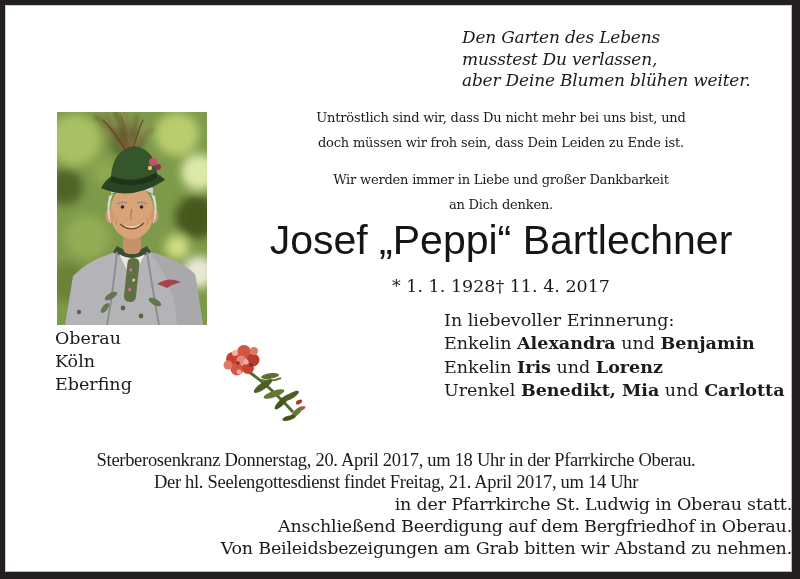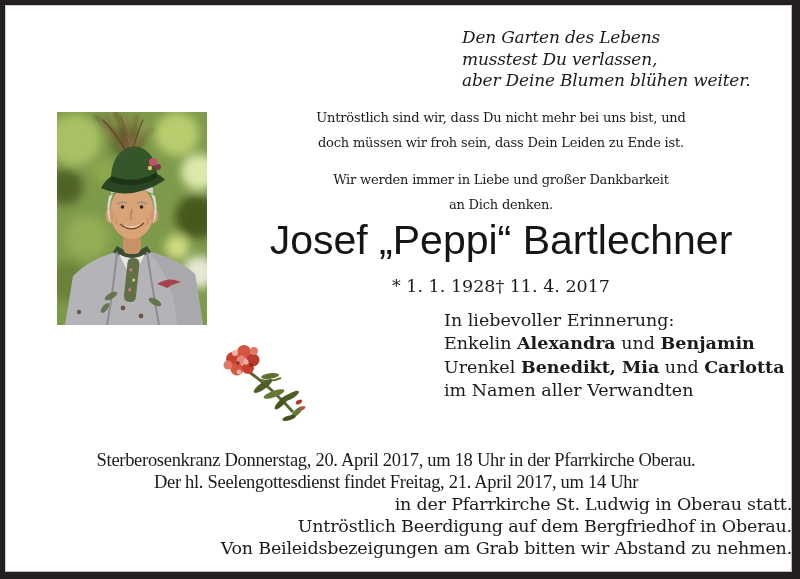--- a/index.html
+++ b/index.html
@@ -163,20 +163,25 @@
         <path d="M44 76 Q74 90 108 68 Q100 58 76 57 Q52 60 44 76 Z" fill="#2a4522"></path>
         <path d="M54 64 Q56 38 77 34 Q97 37 100 60 Q78 72 54 64 Z" fill="#35552a"></path>
         <path d="M54 64 Q78 74 100 60 L100 66 Q78 78 54 70 Z" fill="#1e3318"></path>
 
         <circle cx="96" cy="50" r="4" fill="#c2526a"></circle>
         <circle cx="101" cy="55" r="3" fill="#8a3550"></circle>
         <circle cx="93" cy="56" r="2.2" fill="#d8c26a"></circle>
       </svg>
     </div>
 
+    <div class="abs locations">
+      <div>Oberau</div>
+      <div>Köln</div>
+      <div>Eberfing</div>
+    </div>
 
     <div class="abs flower">
       <svg viewBox="0 0 102 100" xmlns="http://www.w3.org/2000/svg">
         <defs>
           <filter id="fblur" x="-30%" y="-30%" width="160%" height="160%">
             <feGaussianBlur stdDeviation="0.6"></feGaussianBlur>
           </filter>
         </defs>
         <g filter="url(#fblur)">
 
@@ -207,26 +212,26 @@
           <circle cx="28" cy="40" r="2.4" fill="#f2b0a4"></circle>
           <circle cx="40" cy="33" r="2" fill="#8e2a20"></circle>
           <circle cx="27" cy="31" r="1.8" fill="#8e2a20"></circle>
         </g>
       </svg>
     </div>
 
     <div class="abs family">
       <div class="line"><span>In liebevoller Erinnerung:</span></div>
       <div class="line"><span>Enkelin </span><span class="b">Alexandra</span><span> und </span><span class="b">Benjamin</span></div>
+      <div class="line"><span>Enkelin </span><span class="b">Iris</span><span> und </span><span class="b">Lorenz</span></div>
       <div class="line"><span>Urenkel </span><span class="b">Benedikt, Mia</span><span> und </span><span class="b">Carlotta</span></div>
-      <div class="line"><span>im Namen aller Verwandten</span></div>
     </div>
 
     <div class="abs footer">
       <div class="line cond">Sterberosenkranz Donnerstag, 20. April 2017, um 18 Uhr in der Pfarrkirche Oberau.</div>
       <div class="line cond">Der hl. Seelengottesdienst findet Freitag, 21. April 2017, um 14 Uhr</div>
       <div class="line wide">in der Pfarrkirche St. Ludwig in Oberau statt.</div>
-      <div class="line wide">Untröstlich Beerdigung auf dem Bergfriedhof in Oberau.</div>
+      <div class="line wide">Anschließend Beerdigung auf dem Bergfriedhof in Oberau.</div>
       <div class="line wide">Von Beileidsbezeigungen am Grab bitten wir Abstand zu nehmen.</div>
     </div>
 
   </div>
 </div>
 
 </body></html>

